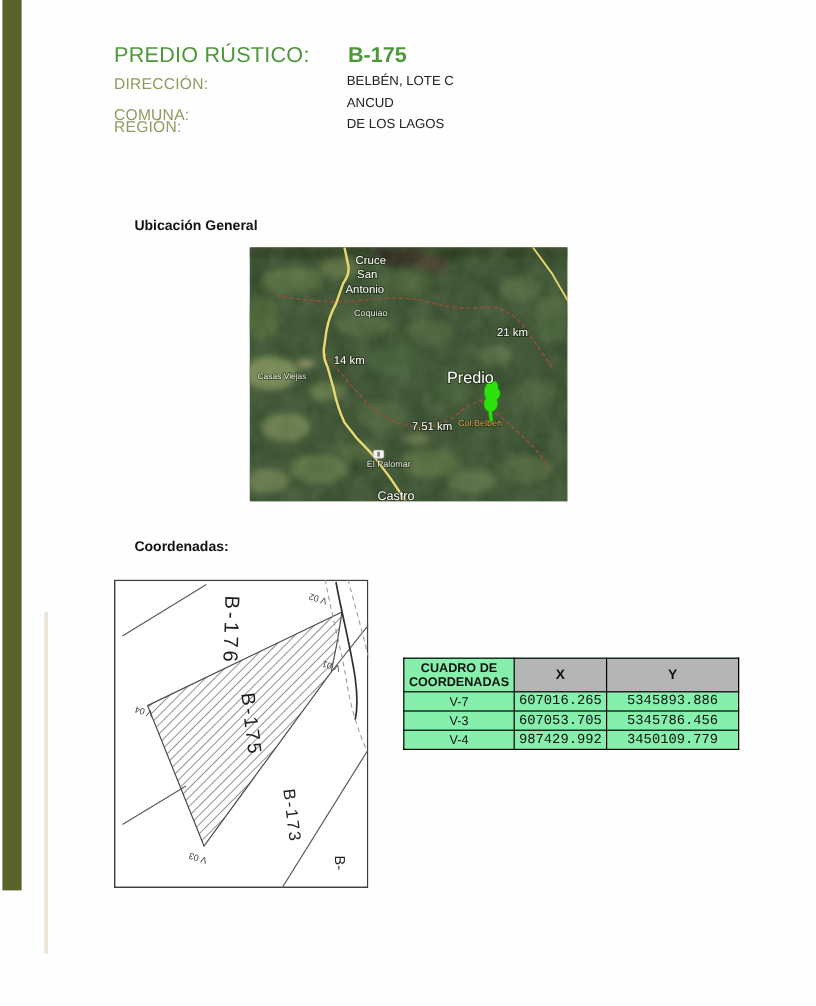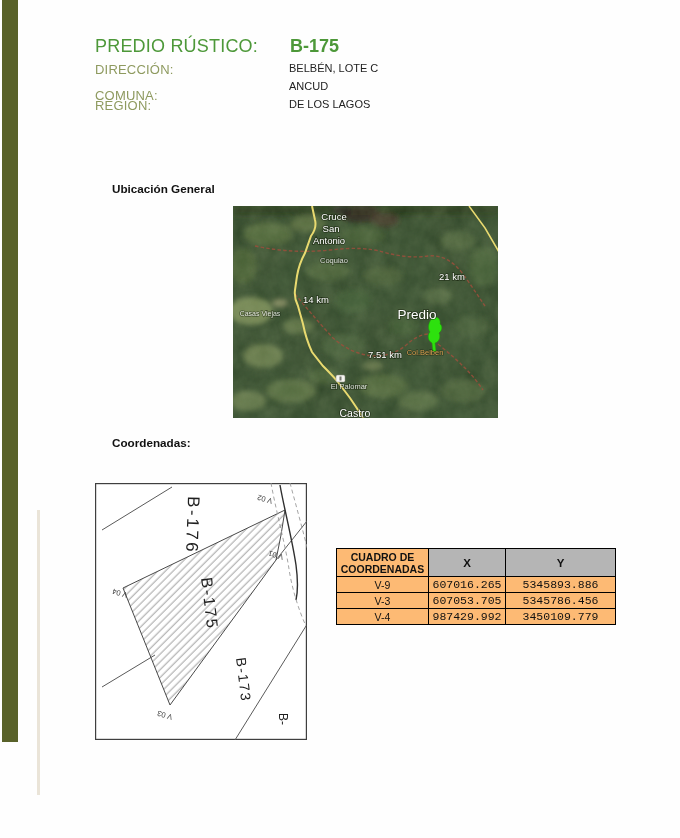--- a/index.html
+++ b/index.html
@@ -11,25 +11,25 @@
   .thin-line{position:absolute;left:37px;top:510px;width:3px;height:285px;background:#eae4d8;}
   .title-row{position:absolute;left:95px;top:36px;font-size:18px;font-weight:normal;color:#4d9839;letter-spacing:.2px;}
   .title-value{position:absolute;left:290px;top:36px;font-size:18px;font-weight:bold;color:#4d9839;}
   .field-label{position:absolute;left:95px;font-size:13px;color:#8e9a5f;letter-spacing:.2px;}
   .field-value{position:absolute;left:289px;font-size:11px;color:#222222;}
   .para{
     position:absolute;left:93px;top:124px;width:492px;font-size:11.7px;color:#222222;
     line-height:19.5px;text-align:justify;
   }
   .sec-head{position:absolute;left:93px;font-size:11.7px;font-weight:bold;color:#111111;margin-left:19px;}
-  .map-wrap{position:absolute;left:208px;top:206px;width:265px;height:212px;margin-left:25px;}
+  .map-wrap{position:absolute;left:208px;top:206px;width:265px;height:212px;}
   .plan-wrap{position:absolute;left:95px;top:483px;width:212px;height:257px;}
   .coord-table{
     position:absolute;left:336px;top:548px;border-collapse:collapse;table-layout:fixed;
-    font-size:11px;color:#111111;background:#fdba74;
+    font-size:11px;color:#111111;background:#86efac;
   }
   .coord-table td,.coord-table th{border:1px solid #000000;text-align:center;vertical-align:middle;padding:0;}
   .coord-table .c1{width:91px;}
   .coord-table .c2{width:76px;}
   .coord-table .c3{width:109px;}
   .coord-table thead th{height:27px;font-weight:bold;font-size:10.5px;line-height:12px;}
   .coord-table thead .gray{background:#b5b5b5;font-size:11.5px;}
   .coord-table tbody td{height:15px;}
   .coord-table tbody .vcol{font-size:10.5px;}
   .coord-table tbody .num{font-size:11.5px;font-family:Liberation Mono, monospace;}
@@ -133,21 +133,21 @@
         <text class="m-label dim" x="27" y="110" font-size="7">Casas Viejas</text>
         <text class="m-label" x="184" y="113" font-size="13.5">Predio</text>
         <text x="192" y="149" font-size="7.5" fill="#d8a052" style="paint-order:stroke;stroke:rgba(20,25,10,.5);stroke-width:1.2px">Col.Belben</text>
         <text class="m-label" x="152" y="152" font-size="9.5">7.51 km</text>
         <text class="m-label dim" x="116" y="183" font-size="7.5">El Palomar</text>
         <text class="m-label" x="122" y="211" font-size="10.5">Castro</text>
       </g>
     </svg>
   </div>
 
-  <div class="sec-head" style="top:436px">Coordenadas:</div>
+  <div class="sec-head" style="top:449px">Coordenadas:</div>
 
   <div class="plan-wrap">
     <svg width="212" height="257" viewBox="0 0 212 257">
       <defs>
         <pattern id="hatch" patternUnits="userSpaceOnUse" width="5.5" height="5.5" patternTransform="rotate(45)">
           <line x1="2" y1="0" x2="2" y2="5.5" stroke="#8a8a8a" stroke-width="0.8"></line>
         </pattern>
       </defs>
       <rect x="0.6" y="0.6" width="210.8" height="255.8" fill="#ffffff" stroke="#3f3f3f" stroke-width="1.2"></rect>
 
@@ -184,21 +184,21 @@
   <table class="coord-table">
     <thead>
       <tr>
         <th class="c1">CUADRO DE COORDENADAS</th>
         <th class="c2 gray">X</th>
         <th class="c3 gray">Y</th>
       </tr>
     </thead>
     <tbody>
       <tr>
-        <td class="vcol">V-9</td>
+        <td class="vcol">V-7</td>
         <td class="num">607016.265</td>
         <td class="num">5345893.886</td>
       </tr>
       <tr>
         <td class="vcol">V-3</td>
         <td class="num">607053.705</td>
         <td class="num">5345786.456</td>
       </tr>
       <tr>
         <td class="vcol">V-4</td>

